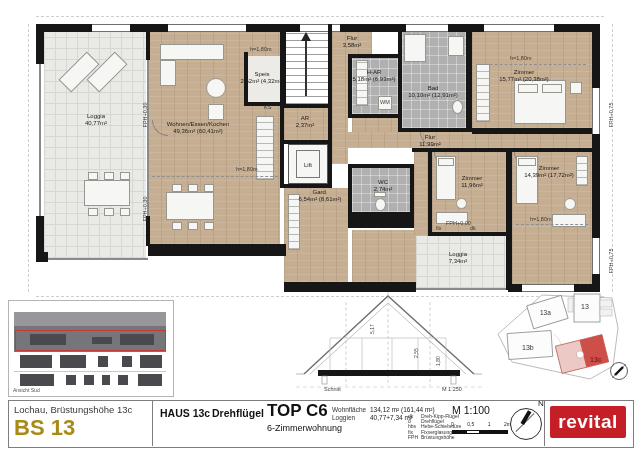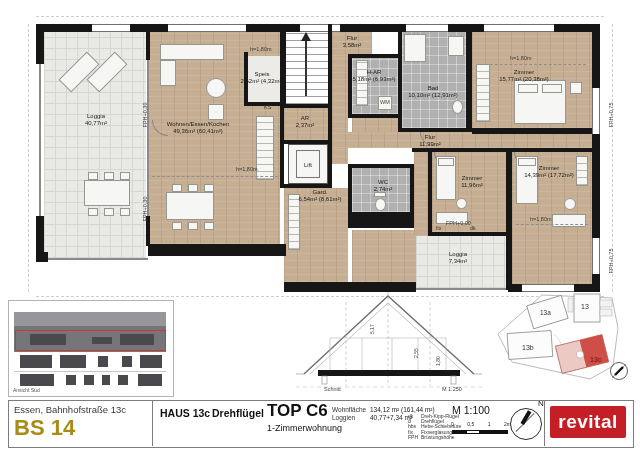--- a/index.html
+++ b/index.html
@@ -348,28 +348,28 @@
       <line x1="133" y1="87" x2="141" y2="79" stroke="#111" stroke-width="2.4"></line>
     </g>
   </svg>
 </div>
 
 <div>
   <div class="tb" style="left:8px;top:400px;width:624px;height:46px"></div>
   <i class="tbl" style="left:152px;top:400px;height:46px"></i>
   <i class="tbl" style="left:544px;top:400px;height:46px"></i>
 
-  <span class="t" style="position:absolute;left:14px;top:404px;font-size:9.5px;color:#3a3a3a">Essen, Bahnhofstraße 13c</span>
-  <span class="t" style="position:absolute;left:14px;top:415px;font-size:22px;font-weight:bold;color:#a88b17">BS 14</span>
+  <span class="t" style="position:absolute;left:14px;top:404px;font-size:9.5px;color:#3a3a3a">Lochau, Brüstungshöhe 13c</span>
+  <span class="t" style="position:absolute;left:14px;top:415px;font-size:22px;font-weight:bold;color:#a88b17">BS 13</span>
 
   <span class="t" style="position:absolute;left:160px;top:407px;font-size:10.5px;font-weight:bold">HAUS 13c</span>
   <span class="t" style="position:absolute;left:212px;top:407px;font-size:10.5px;font-weight:bold">Drehflügel</span>
 
   <span class="t" style="position:absolute;left:267px;top:401px;font-size:17px;font-weight:bold">TOP C6</span>
-  <span class="t" style="position:absolute;left:267px;top:423px;font-size:9px">1-Zimmerwohnung</span>
+  <span class="t" style="position:absolute;left:267px;top:423px;font-size:9px">6-Zimmerwohnung</span>
 
   <span class="t" style="position:absolute;left:332px;top:406px;font-size:6.5px;color:#333">Wohnfläche</span>
   <span class="t" style="position:absolute;left:370px;top:406px;font-size:6.5px;color:#222">134,12 m² (161,44 m²)</span>
   <span class="t" style="position:absolute;left:332px;top:414px;font-size:6.5px;color:#333">Loggien</span>
   <span class="t" style="position:absolute;left:370px;top:414px;font-size:6.5px;color:#222">40,77+7,34 m²</span>
 
   <div style="position:absolute;left:408px;top:414px">
     <div class="legrow">
         <b>dk</b>
         <span>Dreh-Kipp-Flügel</span>

